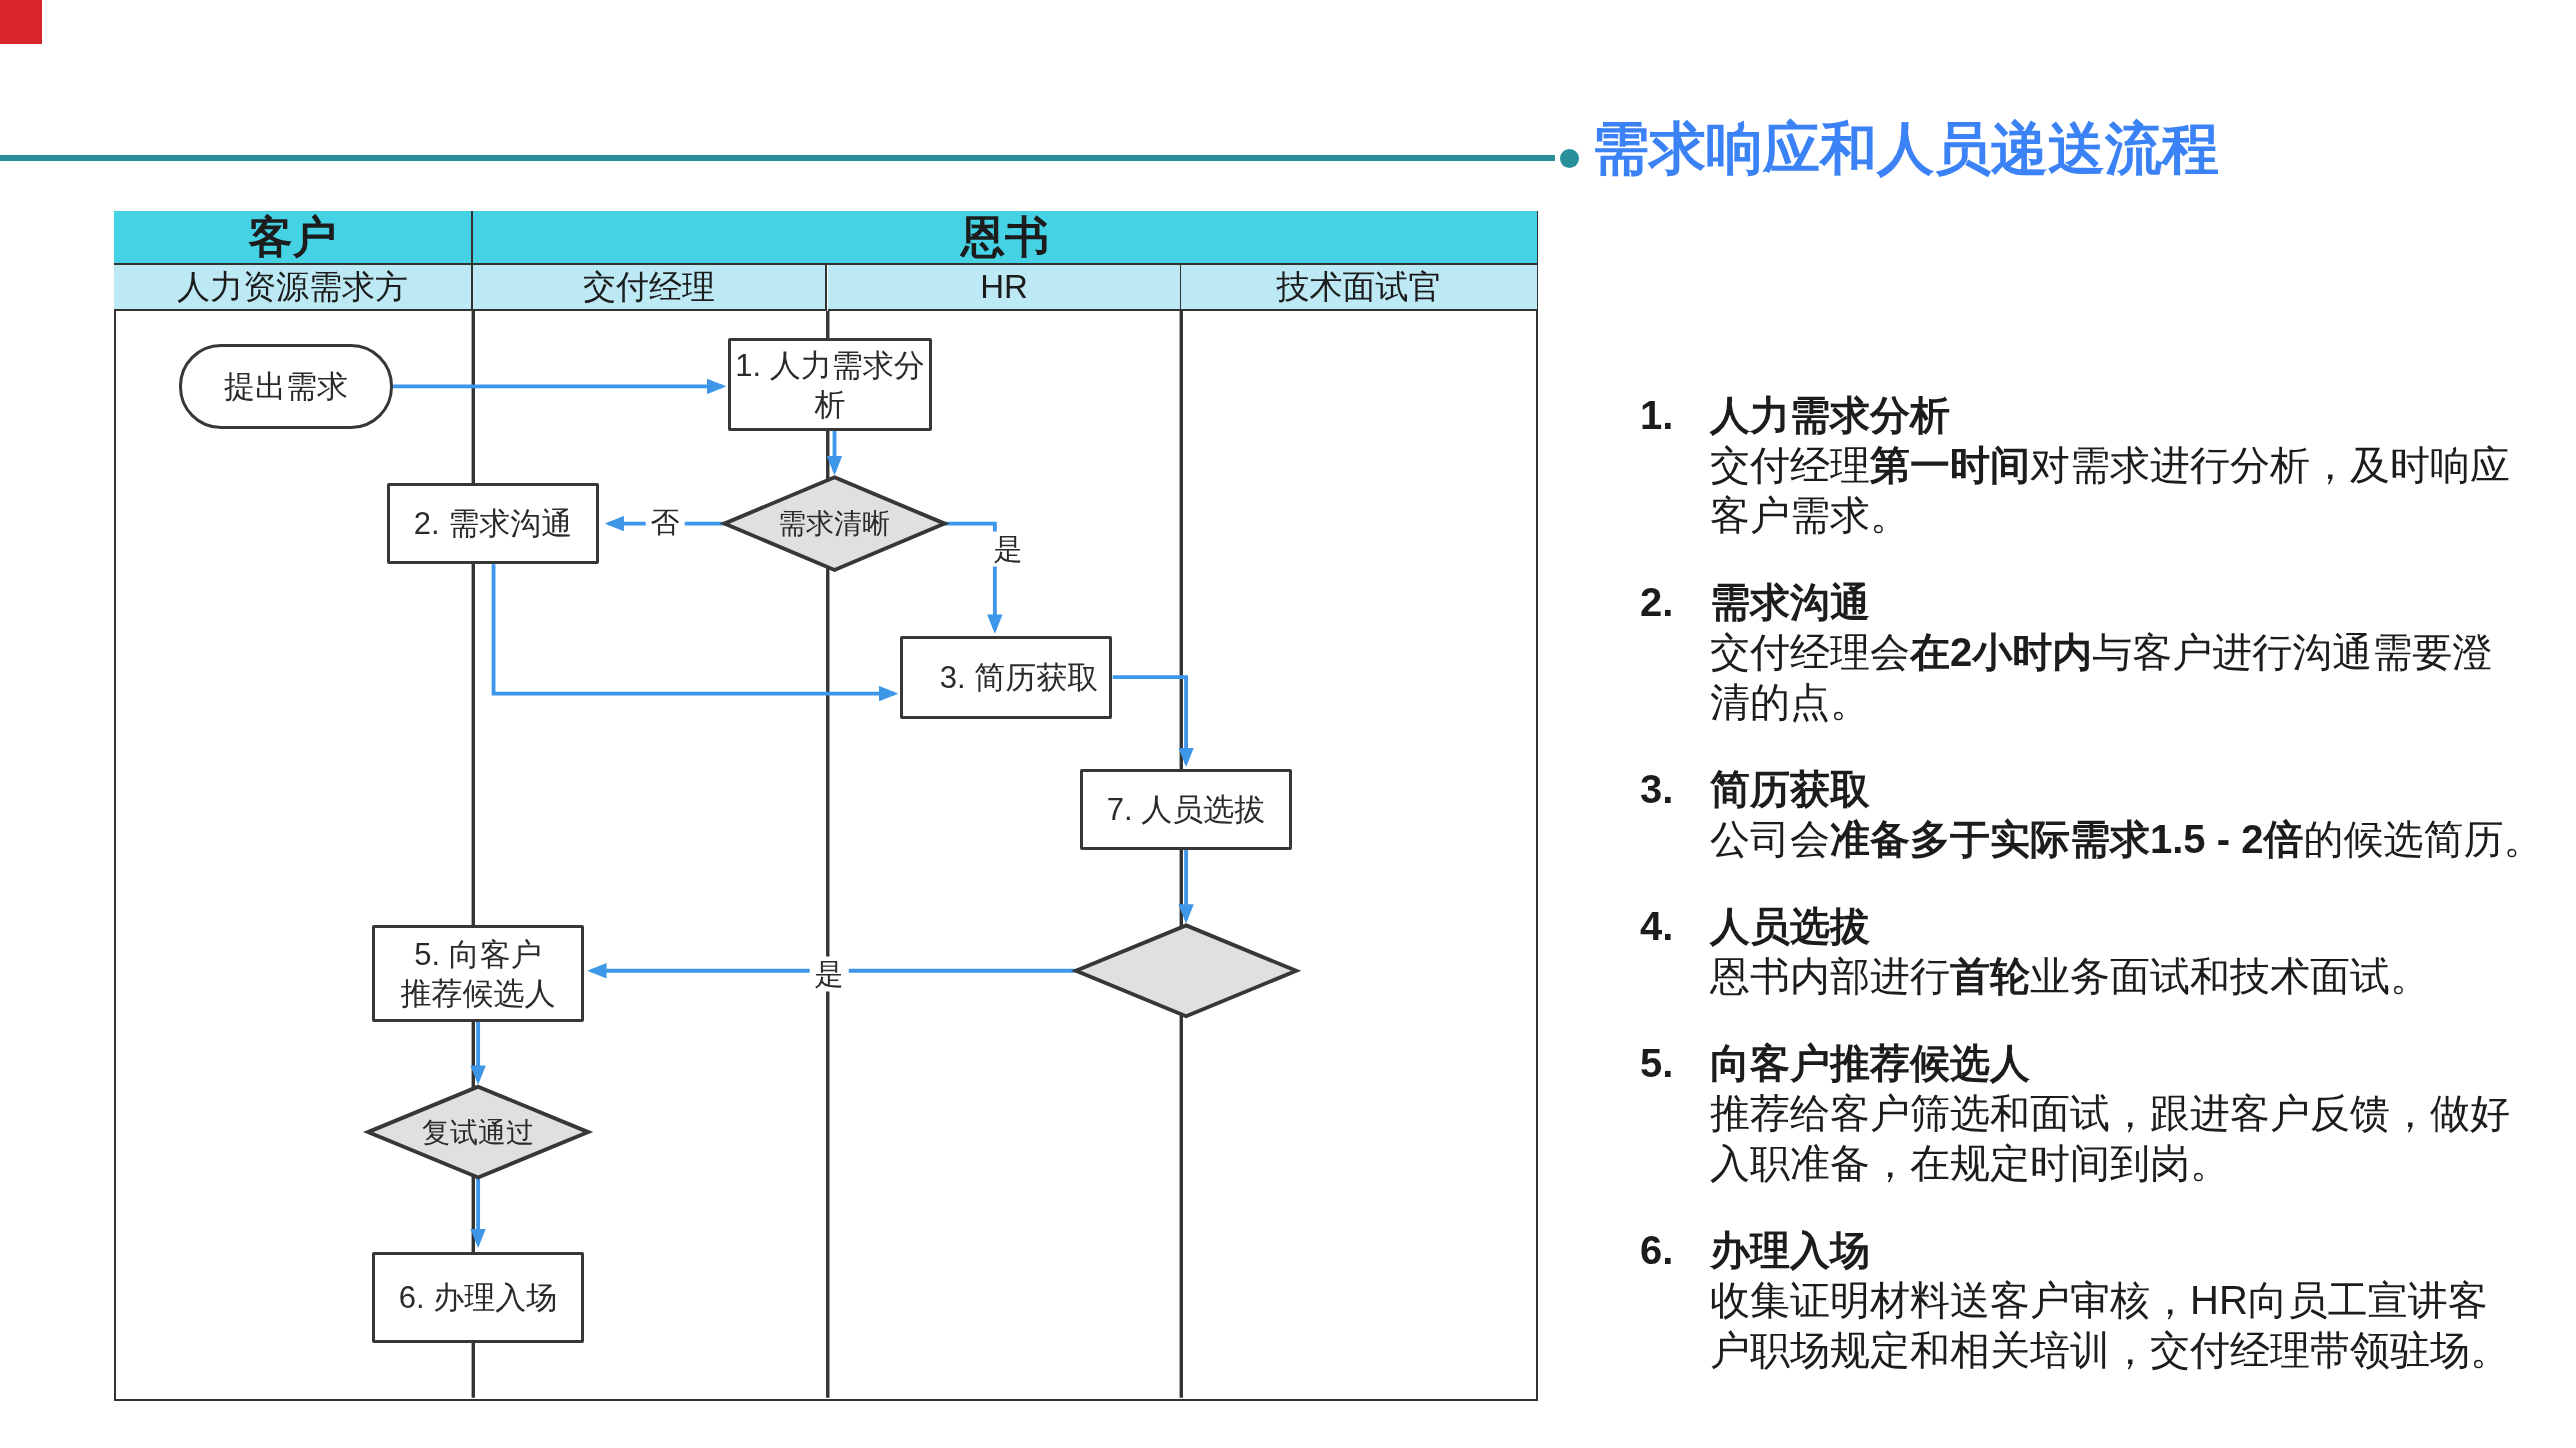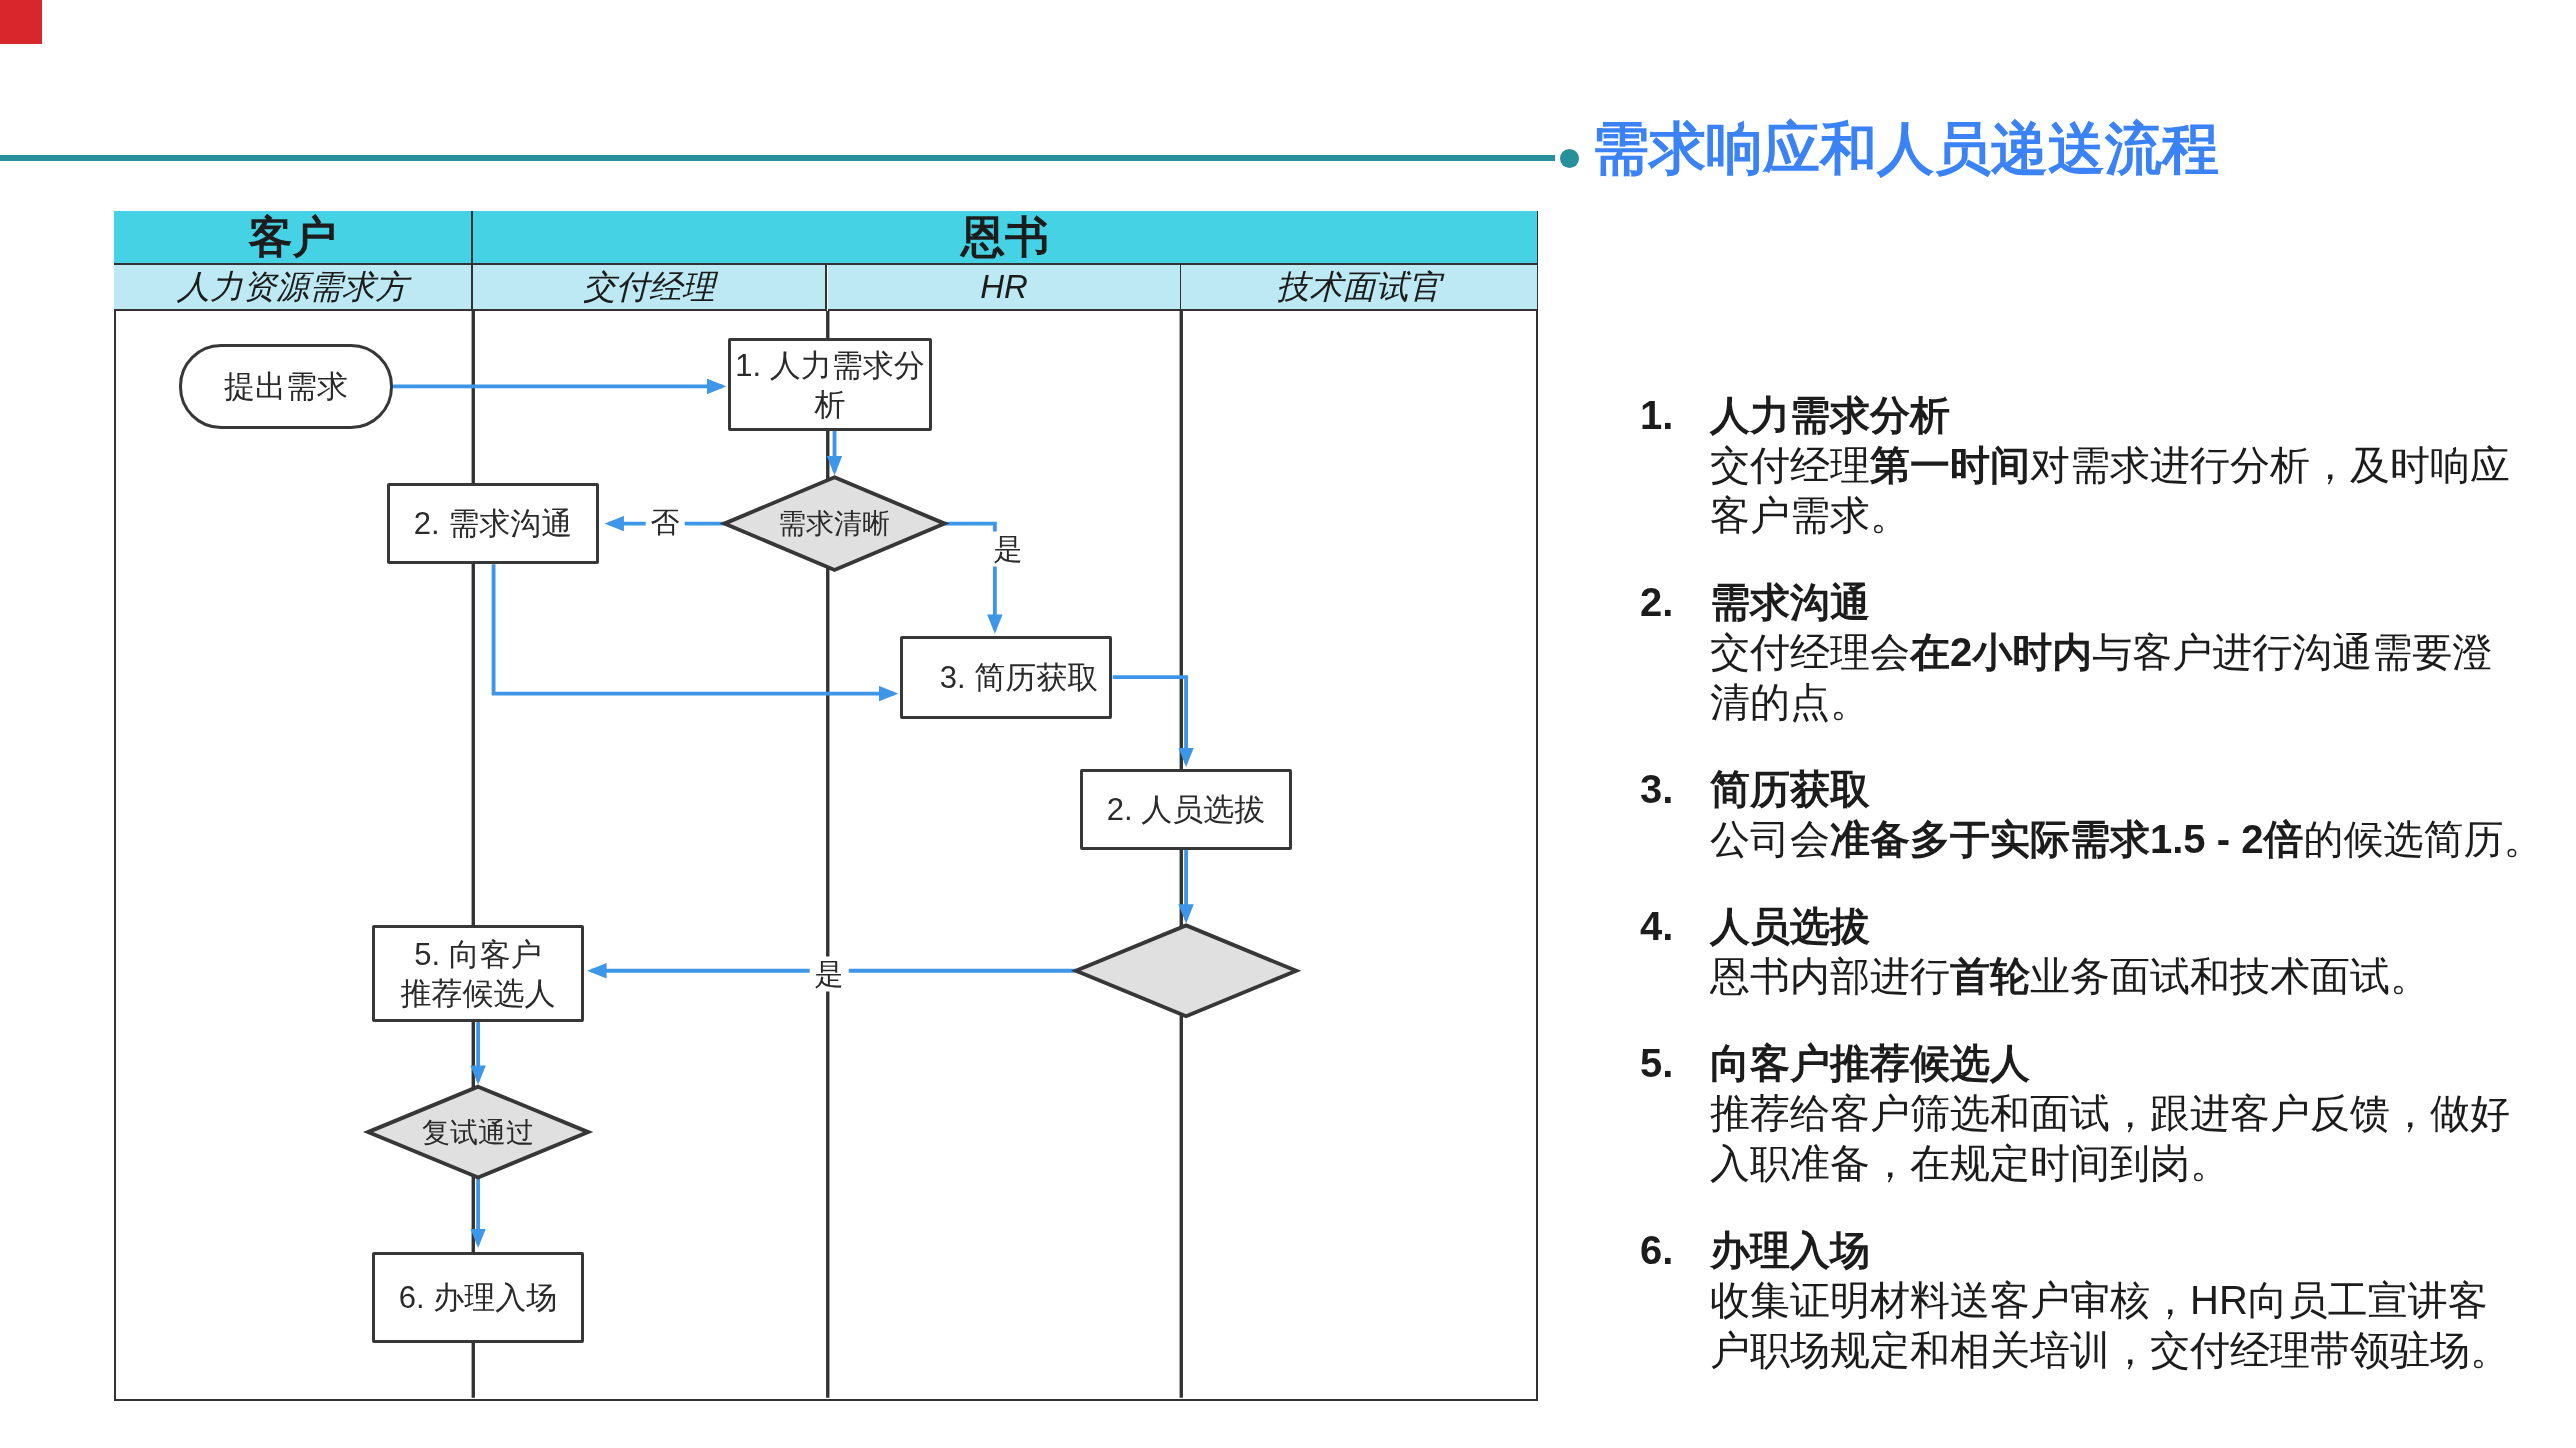--- a/index.html
+++ b/index.html
@@ -13,21 +13,21 @@
   .title-dot{position:absolute;left:1560px;top:149px;width:19.3px;height:19.3px;border-radius:50%;background:#27909a;}
   .slide-title{
     position:absolute;left:1592px;top:100px;margin:0;
     font-size:57px;line-height:97px;font-weight:bold;color:#3b82f6;white-space:nowrap;
   }
   
   .table-frame{position:absolute;left:114px;top:211px;width:1424px;height:1190px;
     border:2.9px solid #323232;box-sizing:border-box;z-index:0;}
   .hcell{position:absolute;box-sizing:border-box;display:flex;align-items:center;justify-content:center;z-index:1;}
   .hrow1{top:211px;height:54px;background:#46d2e5;border-bottom:2.9px solid #323232;font-size:44px;font-weight:bold;}
-  .hrow2{top:265px;height:46px;background:#bce9f3;border-bottom:2.9px solid #323232;font-size:33px;font-style:italic;}
+  .hrow2{top:265px;height:46px;background:#bce9f3;border-bottom:2.9px solid #323232;font-size:33px;}
   .br{border-right:2.9px solid #323232;}
   
   .wires{position:absolute;left:0;top:0;z-index:1;}
   
   .node{
     position:absolute;box-sizing:border-box;z-index:2;background:#ffffff;
     border:3.9px solid #373737;display:flex;align-items:center;justify-content:center;
     font-size:31px;line-height:39px;text-align:center;color:#2a2a2a;white-space:pre-line;border-radius:1.9px;
   }
   .terminator{border-radius:42px;}
@@ -98,21 +98,21 @@
       <polygon points="1228,958 1342,1005 1228,1052 1114,1005"></polygon>
       <polygon points="495,1125 609,1172 495,1219 381,1172"></polygon>
     </g>
   </svg>
 
   <div class="node terminator" style="left:179px;top:344px;width:214px;height:85px;">提出需求</div>
   <div class="node" style="left:728px;top:338px;width:204px;height:93px;">1. 人力需求分
 析</div>
   <div class="node" style="left:387px;top:483px;width:212px;height:81px;">2. 需求沟通</div>
   <div class="node" style="left:900px;top:636px;width:212px;height:83px;padding-left:26px;">3. 简历获取</div>
-  <div class="node" style="left:1080px;top:769px;width:212px;height:81px;">2. 人员选拔</div>
+  <div class="node" style="left:1080px;top:769px;width:212px;height:81px;">7. 人员选拔</div>
   <div class="node" style="left:372px;top:925px;width:212px;height:97px;">5. 向客户
 推荐候选人</div>
   <div class="node" style="left:372px;top:1252px;width:212px;height:91px;">6. 办理入场</div>
 
   <div class="dlabel" style="left:724px;top:477px;width:220px;height:93px;">需求清晰</div>
   <div class="dlabel" style="left:368px;top:1087px;width:220px;height:91px;text-align:right;">复试通过</div>
 
   <div class="edge-label" style="left:665px;top:522px;">否</div>
   <div class="edge-label" style="left:1008px;top:549px;">是</div>
   <div class="edge-label" style="left:829px;top:974px;">是</div>

